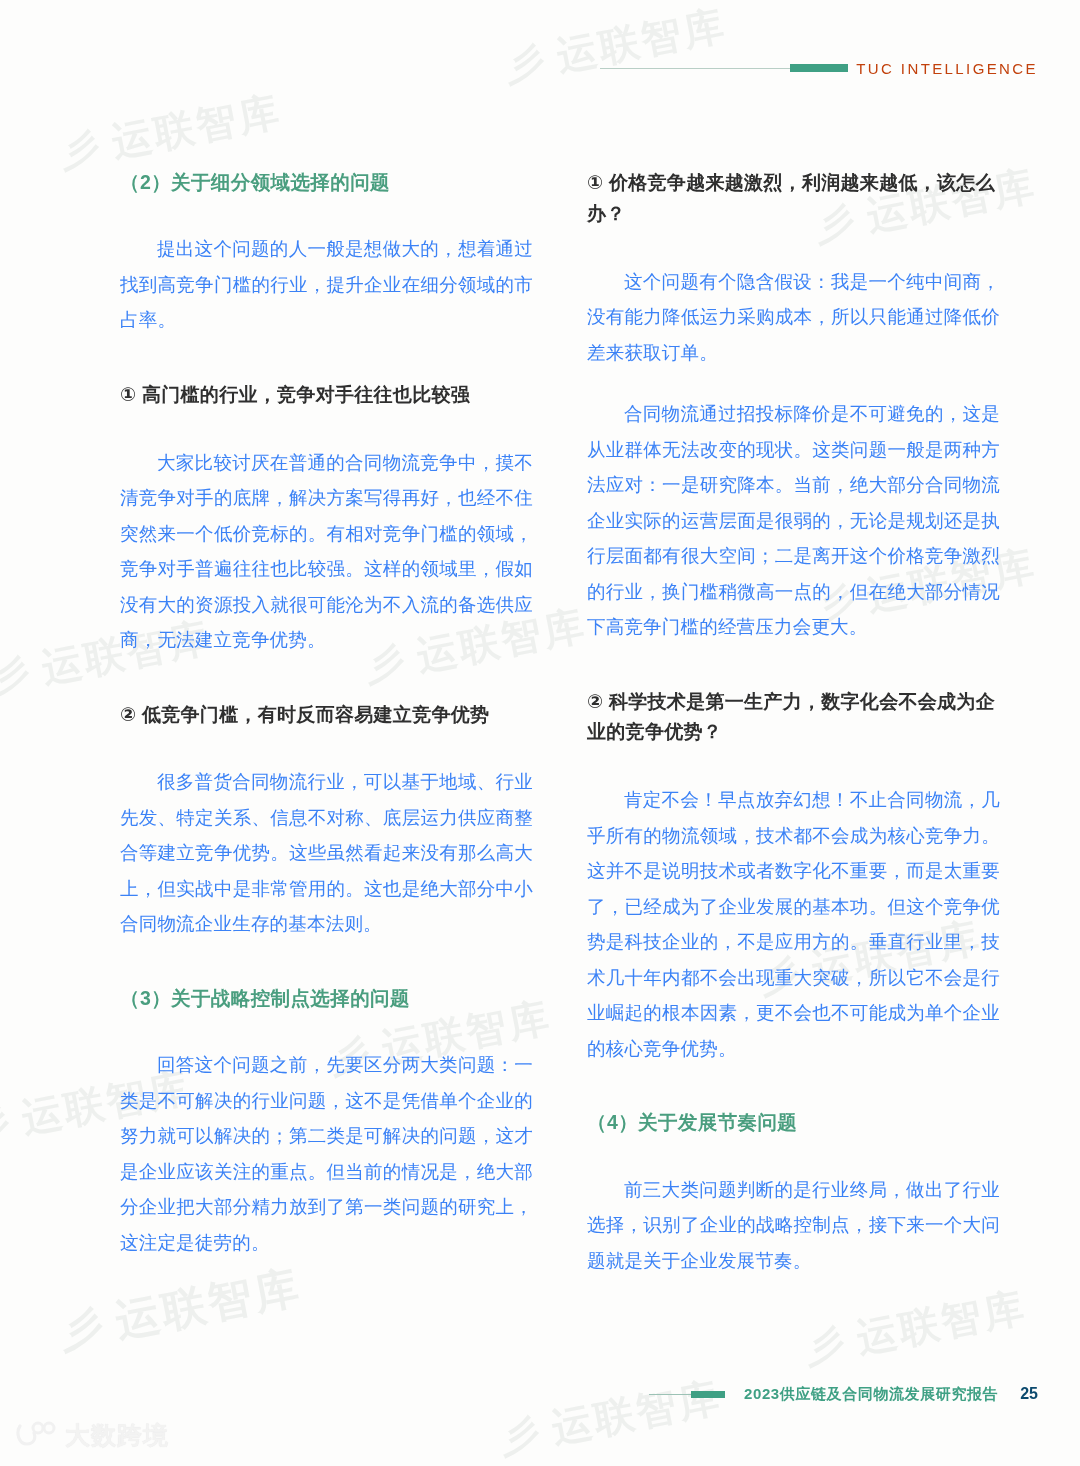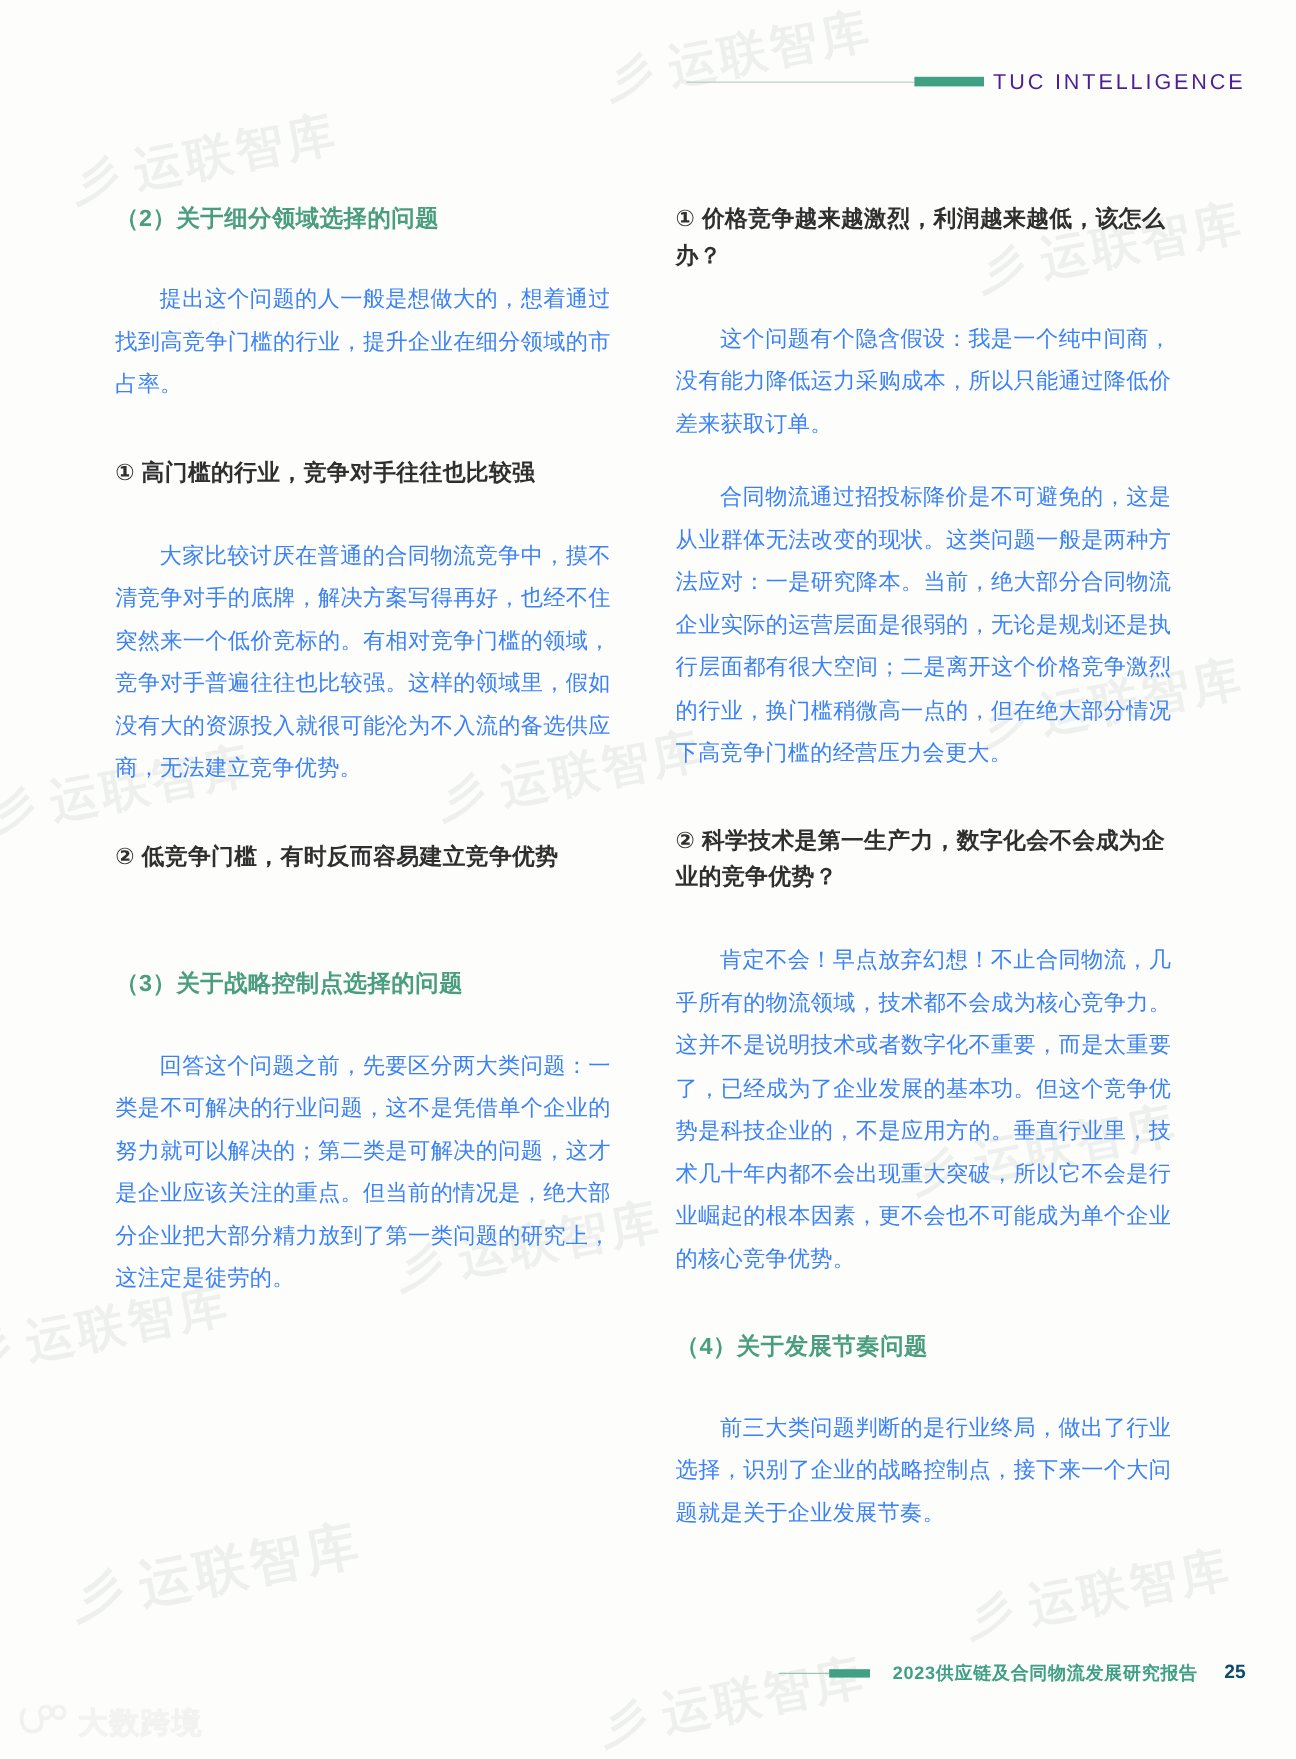--- a/index.html
+++ b/index.html
@@ -63,31 +63,31 @@
     background: #b9cfc6;
   }
   .header-bar {
     width: 58px;
     height: 8px;
     background: #3fa084;
     margin-left: 0px;
   }
   .header-title {
     margin-left: 8px;
-    color: #4c1d95;
-    font-size: 18px;
+    color: #c2410c;
+    font-size: 15px;
     letter-spacing: 2.4px;
     font-weight: 400;
   }
 
   
   .content {
     position: absolute;
     top: 168px;
-    left: 96px;
+    left: 120px;
     width: 880px;
     display: flex;
     gap: 54px;
   }
   .col { width: 440px; }
 
   h3.sec {
     margin: 0 0 0 0;
     color: #4a9e7f;
     font-size: 19.5px;
@@ -196,20 +196,21 @@
         <h3 class="sec">（2）关于细分领域选择的问题</h3>
         <div class="sp-md"></div>
         <p class="body">提出这个问题的人一般是想做大的，想着通过找到高竞争门槛的行业，提升企业在细分领域的市占率。</p>
         <div class="sp-lg"></div>
         <h4 class="sub">① 高门槛的行业，竞争对手往往也比较强</h4>
         <div class="sp-md"></div>
         <p class="body">大家比较讨厌在普通的合同物流竞争中，摸不清竞争对手的底牌，解决方案写得再好，也经不住突然来一个低价竞标的。有相对竞争门槛的领域，竞争对手普遍往往也比较强。这样的领域里，假如没有大的资源投入就很可能沦为不入流的备选供应商，无法建立竞争优势。</p>
         <div class="sp-lg"></div>
         <h4 class="sub">② 低竞争门槛，有时反而容易建立竞争优势</h4>
         <div class="sp-md"></div>
+        <p class="body">很多普货合同物流行业，可以基于地域、行业先发、特定关系、信息不对称、底层运力供应商整合等建立竞争优势。这些虽然看起来没有那么高大上，但实战中是非常管用的。这也是绝大部分中小合同物流企业生存的基本法则。</p>
         <div class="sp-lg"></div>
         <h3 class="sec">（3）关于战略控制点选择的问题</h3>
         <div class="sp-md"></div>
         <p class="body">回答这个问题之前，先要区分两大类问题：一类是不可解决的行业问题，这不是凭借单个企业的努力就可以解决的；第二类是可解决的问题，这才是企业应该关注的重点。但当前的情况是，绝大部分企业把大部分精力放到了第一类问题的研究上，这注定是徒劳的。</p>
       </div>
     <div class="col" id="right-column">
         <h4 class="sub">①  价格竞争越来越激烈，利润越来越低，该怎么办？</h4>
         <div class="sp-md"></div>
         <p class="body">这个问题有个隐含假设：我是一个纯中间商，没有能力降低运力采购成本，所以只能通过降低价差来获取订单。</p>
         <div class="sp-sm"></div>

